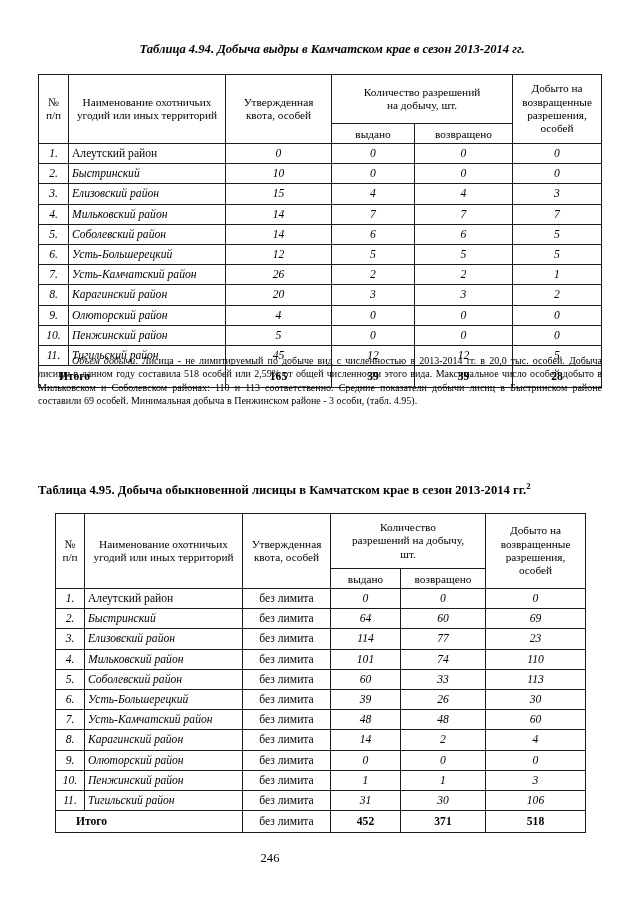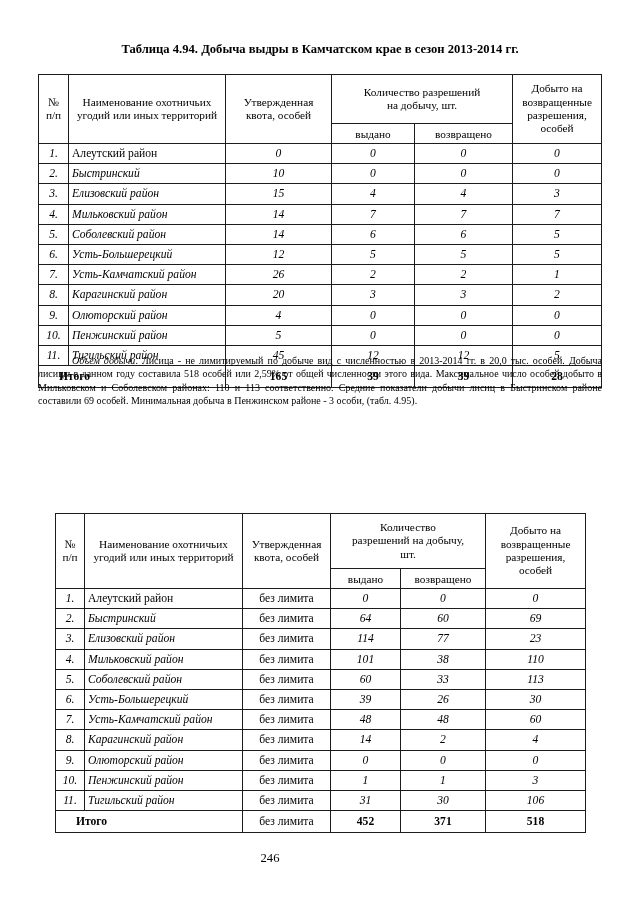--- a/index.html
+++ b/index.html
@@ -24,23 +24,24 @@
 
   
   .table-caption {
     font-weight: bold;
     font-size: 12.6px;
     line-height: 1.25;
     text-align: center;
   }
   .caption-1 {
     position: absolute;
-    left: 38px;
+    left: 50px;
     top: 42px;
     width: 564px;
+    font-style: italic;
   }
   .caption-2 {
     position: absolute;
     left: 38px;
     top: 483px;
     width: 564px;
     text-align: left;
   }
   .caption-2 .cap2-inner { display: inline; }
   sup.fn-ref {
@@ -323,20 +324,23 @@
       </tr>
     </tbody>
   </table>
 
   <div class="prose">
     <p class="body-par">
       <span class="lead-italic">Объем добычи</span><span>. Лисица - не лимитируемый по добыче вид с численностью в 2013-2014 гг. в 20,0 тыс. особей. Добыча лисицы в данном году составила 518 особей или 2,59% от общей численности этого вида. Максимальное число особей добыто в Мильковском и Соболевском районах: 110 и 113 соответственно. Средние показатели добычи лисиц в Быстринском районе составили 69 особей. Минимальная добыча в Пенжинском районе - 3 особи, (табл. 4.95).</span>
     </p>
   </div>
 
+  <div class="table-caption caption-2">
+    <span class="cap2-inner">Таблица 4.95. Добыча обыкновенной лисицы в Камчатском крае в сезон 2013-2014 гг.</span><sup class="fn-ref">2</sup>
+  </div>
 
   <table class="doc-table t2">
     <colgroup>
       <col style="width:29px">
         <col style="width:158px">
         <col style="width:88px">
       <col style="width:70px">
         <col style="width:85px">
         <col style="width:100px">
     </colgroup>
@@ -394,21 +398,21 @@
         <td class="c-quota">без лимита</td>
         <td class="c-val">114</td>
         <td class="c-val">77</td>
         <td class="c-val">23</td>
       </tr>
       <tr>
         <td class="c-num">4.</td>
         <td class="c-name">Мильковский район</td>
         <td class="c-quota">без лимита</td>
         <td class="c-val">101</td>
-        <td class="c-val">38</td>
+        <td class="c-val">74</td>
         <td class="c-val">110</td>
       </tr>
       <tr>
         <td class="c-num">5.</td>
         <td class="c-name">Соболевский район</td>
         <td class="c-quota">без лимита</td>
         <td class="c-val">60</td>
         <td class="c-val">33</td>
         <td class="c-val">113</td>
       </tr>

